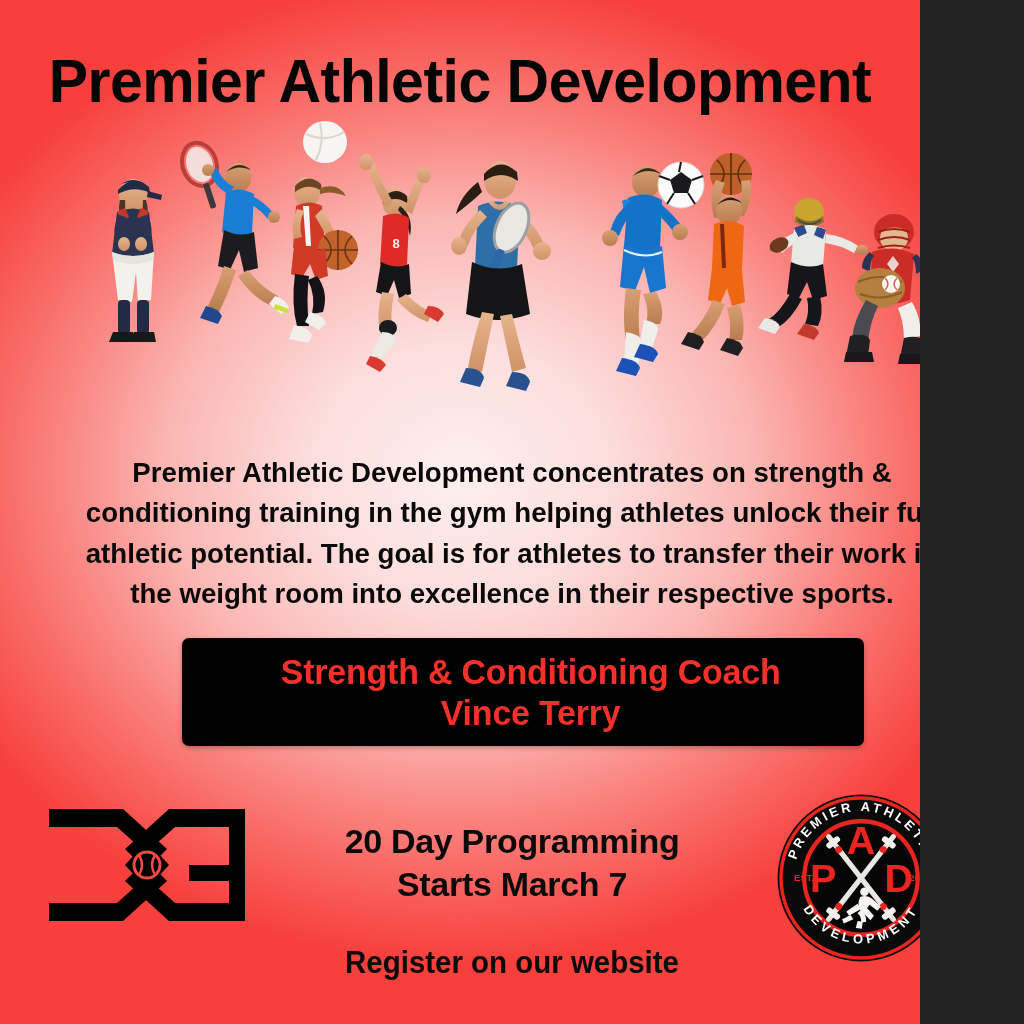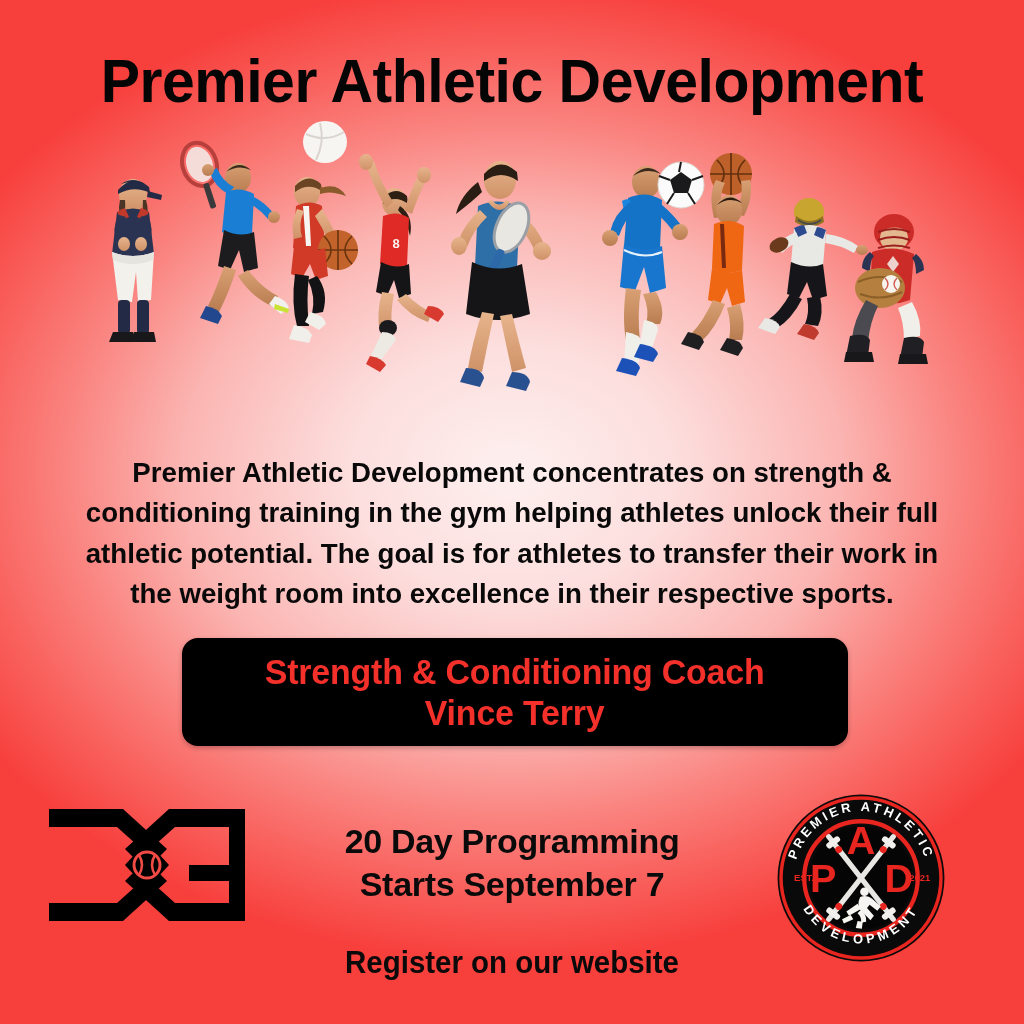--- a/index.html
+++ b/index.html
@@ -2,21 +2,21 @@
 <html><head>
 <meta charset="utf-8">
 <style>
   html, body {
     margin: 0;
     padding: 0;
     background: #222;
   }
   #poster {
     position: relative;
-    width: 1024px;
+    width: 920px;
     height: 1024px;
     overflow: hidden;
     font-family: "Liberation Sans", sans-serif;
     background:
       radial-gradient(ellipse 62% 48% at 50% 46%,
         #fdf0ef 0%,
         #fcdedd 26%,
         #fbb5b2 52%,
         #fa8581 70%,
         #f9615d 85%,
@@ -60,26 +60,27 @@
     transform: scaleX(0.97);
   }
   
   #coach-banner {
     position: absolute;
     top: 638px;
     left: 182px;
     width: 666px;
     height: 108px;
     background: #000000;
-    border-radius: 16px;
+    border-radius: 7px;
     display: flex;
     flex-direction: column;
     align-items: center;
     justify-content: center;
     box-shadow: 0 2px 5px rgba(0,0,0,0.25);
+    padding-left: 16px;
   }
   #coach-banner .line {
     color: #f4302b;
     font-size: 35px;
     font-weight: 700;
     line-height: 1.18;
     letter-spacing: -0.2px;
     transform: scaleX(0.97);
     white-space: nowrap;
   }
@@ -432,21 +433,21 @@
       <rect x="142" y="70" width="56" height="16" fill="#000000"></rect>
 
       <path d="M100 46 l22 24 -22 24 -22 -24 z" fill="#000000"></path>
       <circle cx="100" cy="70" r="13" fill="none" stroke="#f24b46" stroke-width="3"></circle>
       <path d="M92 60 q6 10 0 20 M108 60 q-6 10 0 20" stroke="#f24b46" stroke-width="2.5" fill="none"></path>
     </svg>
   </div>
 
   <div id="program-info">
     <div class="prog-line">20 Day Programming</div>
-    <div class="prog-line">Starts September 7</div>
+    <div class="prog-line">Starts March 7</div>
   </div>
   <div id="register-line">Register on our website</div>
 
   <div id="pad-badge">
     <svg viewBox="0 0 200 200" xmlns="http://www.w3.org/2000/svg">
       <defs>
         <path id="arcTop" d="M 100 100 m -78 0 a 78 78 0 0 1 156 0" fill="none"></path>
         <path id="arcBottom" d="M 100 100 m -76 0 a 76 76 0 0 0 152 0" fill="none"></path>
       </defs>
 

